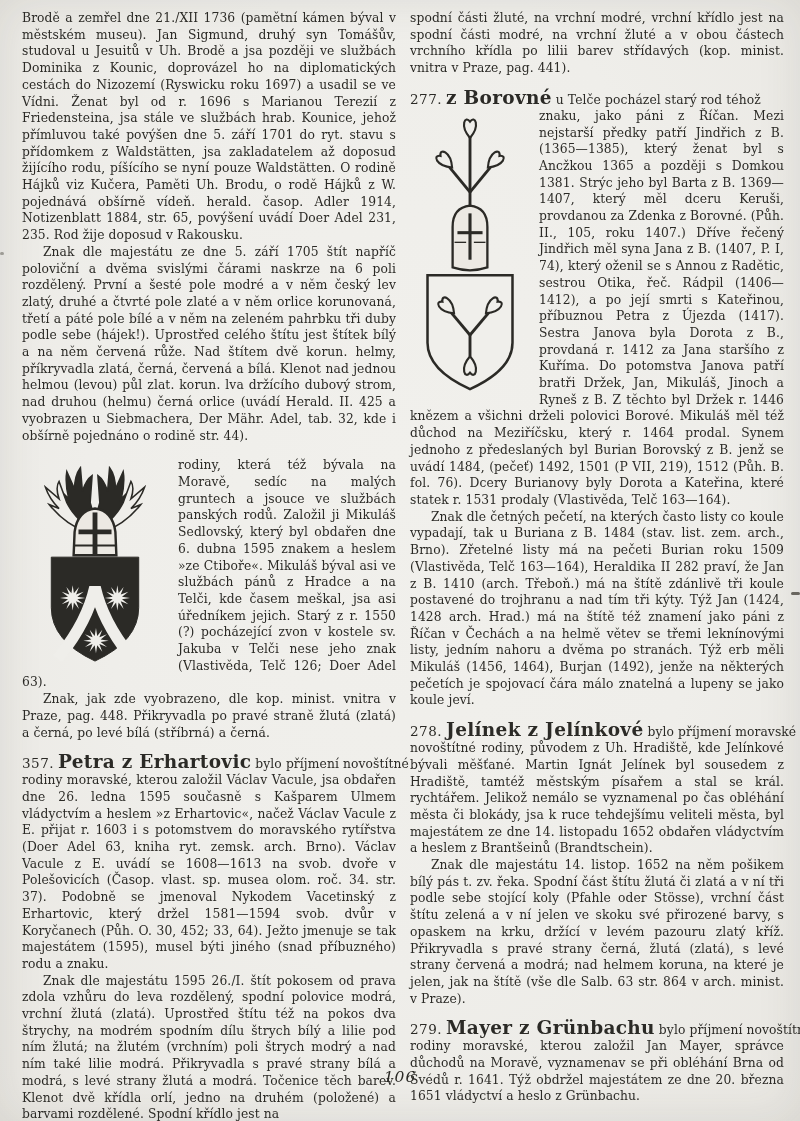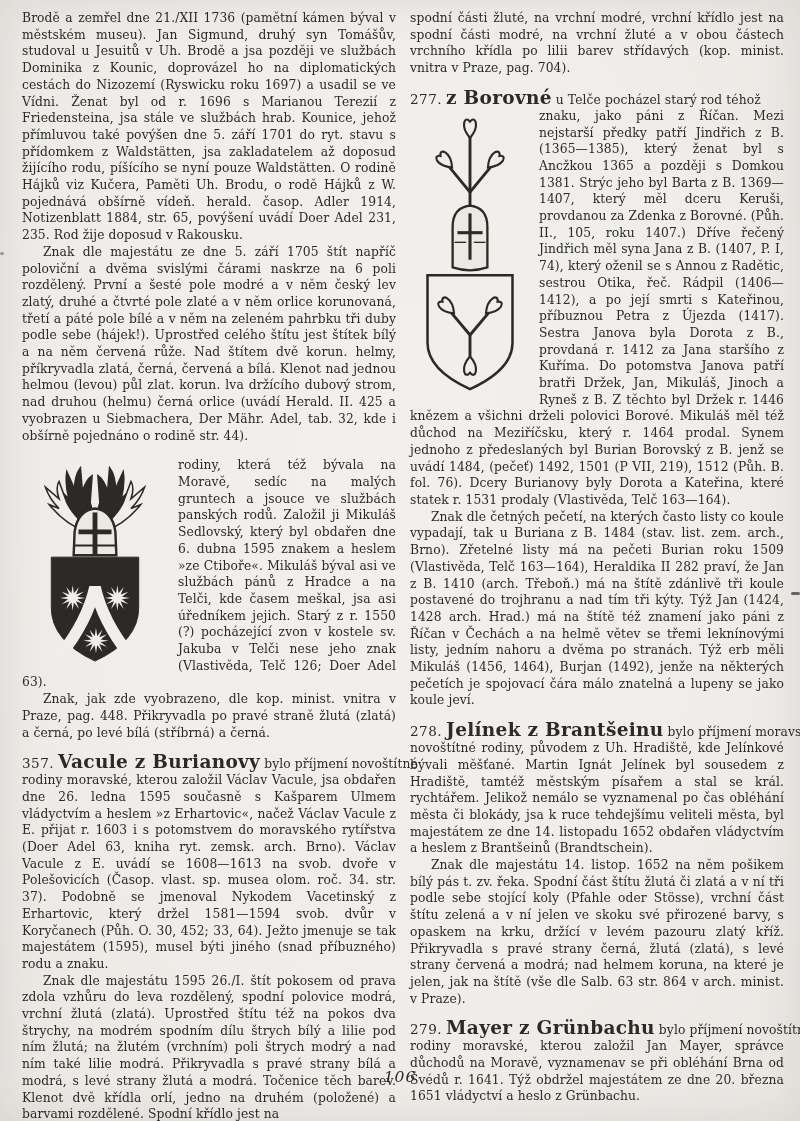--- a/index.html
+++ b/index.html
@@ -95,32 +95,32 @@
             </g>
           </svg>
           <p>rodiny, která též bývala na Moravě, sedíc na malých gruntech a jsouce ve službách panských rodů. Založil ji Mikuláš Sedlovský, který byl obdařen dne 6. dubna 1595 znakem a heslem »ze Ctiboře«. Mikuláš býval asi ve službách pánů z Hradce a na Telči, kde časem meškal, jsa asi úředníkem jejich. Starý z r. 1550 (?) pocházející zvon v kostele sv. Jakuba v Telči nese jeho znak (Vlastivěda, Telč 126; Doer Adel 63).</p>
           <p class="ind">Znak, jak zde vyobrazeno, dle kop. minist. vnitra v Praze, pag. 448. Přikryvadla po pravé straně žlutá (zlatá) a černá, po levé bílá (stříbrná) a černá.</p>
         </div>
       </div>
 
       <div class="sec">
         <p class="sec-head">
           <span class="sec-num">357.</span>
-          <span class="sec-title">Vacule z Burianovy</span>
+          <span class="sec-title">Petra z Erhartovic</span>
           <span class="sec-lead">bylo příjmení novoštítné</span>
         </p>
         <div class="sec-body">
           <p>rodiny moravské, kterou založil Václav Vacule, jsa obdařen dne 26. ledna 1595 současně s Kašparem Ulmem vládyctvím a heslem »z Erhartovic«, načež Václav Vacule z E. přijat r. 1603 i s potomstvem do moravského rytířstva (Doer Adel 63, kniha ryt. zemsk. arch. Brno). Václav Vacule z E. uvádí se 1608—1613 na svob. dvoře v Polešovicích (Časop. vlast. sp. musea olom. roč. 34. str. 37). Podobně se jmenoval Nykodem Vacetinský z Erhartovic, který držel 1581—1594 svob. dvůr v Koryčanech (Půh. O. 30, 452; 33, 64). Ježto jmenuje se tak majestátem (1595), musel býti jiného (snad příbuzného) rodu a znaku.</p>
           <p class="ind">Znak dle majestátu 1595 26./I. štít pokosem od prava zdola vzhůru do leva rozdělený, spodní polovice modrá, vrchní žlutá (zlatá). Uprostřed štítu též na pokos dva štrychy, na modrém spodním dílu štrych bílý a lilie pod ním žlutá; na žlutém (vrchním) poli štrych modrý a nad ním také lilie modrá. Přikryvadla s pravé strany bílá a modrá, s levé strany žlutá a modrá. Točenice těch barev. Klenot dvě křídla orlí, jedno na druhém (položené) a barvami rozdělené. Spodní křídlo jest na</p>
         </div>
       </div>
     </div>
 
     <div class="col">
-      <p>spodní části žluté, na vrchní modré, vrchní křídlo jest na spodní části modré, na vrchní žluté a v obou částech vrchního křídla po lilii barev střídavých (kop. minist. vnitra v Praze, pag. 704).</p>
+      <p>spodní části žluté, na vrchní modré, vrchní křídlo jest na spodní části modré, na vrchní žluté a v obou částech vrchního křídla po lilii barev střídavých (kop. minist. vnitra v Praze, pag. 441).</p>
 
       <div class="sec">
         <p class="sec-head">
           <span class="sec-num">277.</span>
           <span class="sec-title">z Borovné</span>
           <span class="sec-lead">u Telče pocházel starý rod téhož</span>
         </p>
         <div class="sec-body">
 
           <svg class="arms arms-277" width="116" height="282" viewBox="0 0 120 292" aria-hidden="true">
@@ -153,21 +153,21 @@
             </g>
           </svg>
           <p>znaku, jako páni z Říčan. Mezi nejstarší předky patří Jindřich z B. (1365—1385), který ženat byl s Ancžkou 1365 a později s Domkou 1381. Strýc jeho byl Barta z B. 1369—1407, který měl dceru Keruši, provdanou za Zdenka z Borovné. (Půh. II., 105, roku 1407.) Dříve řečený Jindřich měl syna Jana z B. (1407, P. I, 74), který oženil se s Annou z Radětic, sestrou Otika, řeč. Rádpil (1406—1412), a po její smrti s Kateřinou, příbuznou Petra z Újezda (1417). Sestra Janova byla Dorota z B., provdaná r. 1412 za Jana staršího z Kuříma. Do potomstva Janova patří bratři Držek, Jan, Mikuláš, Jinoch a Ryneš z B. Z těchto byl Držek r. 1446 knězem a všichni drželi polovici Borové. Mikuláš měl též důchod na Meziříčsku, který r. 1464 prodal. Synem jednoho z předeslaných byl Burian Borovský z B. jenž se uvádí 1484, (pečeť) 1492, 1501 (P VII, 219), 1512 (Půh. B. fol. 76). Dcery Burianovy byly Dorota a Kateřina, které statek r. 1531 prodaly (Vlastivěda, Telč 163—164).</p>
           <p class="ind">Znak dle četných pečetí, na kterých často listy co koule vypadají, tak u Buriana z B. 1484 (stav. list. zem. arch., Brno). Zřetelné listy má na pečeti Burian roku 1509 (Vlastivěda, Telč 163—164), Heraldika II 282 praví, že Jan z B. 1410 (arch. Třeboň.) má na štítě zdánlivě tři koule postavené do trojhranu a nad tím tři kýty. Týž Jan (1424, 1428 arch. Hrad.) má na štítě též znamení jako páni z Říčan v Čechách a na helmě větev se třemi leknínovými listy, jedním nahoru a dvěma po stranách. Týž erb měli Mikuláš (1456, 1464), Burjan (1492), jenže na některých pečetích je spojovací čára málo znatelná a lupeny se jako koule jeví.</p>
         </div>
       </div>
 
       <div class="sec">
         <p class="sec-head">
           <span class="sec-num">278.</span>
-          <span class="sec-title">Jelínek z Brantšeinu</span>
+          <span class="sec-title">Jelínek z Jelínkové</span>
           <span class="sec-lead">bylo příjmení moravské</span>
         </p>
         <div class="sec-body">
           <p>novoštítné rodiny, původem z Uh. Hradiště, kde Jelínkové bývali měšťané. Martin Ignát Jelínek byl sousedem z Hradiště, tamtéž městským písařem a stal se král. rychtářem. Jelikož nemálo se vyznamenal po čas obléhání města či blokády, jsa k ruce tehdejšímu veliteli města, byl majestátem ze dne 14. listopadu 1652 obdařen vládyctvím a heslem z Brantšeinů (Brandtschein).</p>
           <p class="ind">Znak dle majestátu 14. listop. 1652 na něm pošikem bílý pás t. zv. řeka. Spodní část štítu žlutá či zlatá a v ní tři podle sebe stojící koly (Pfahle oder Stösse), vrchní část štítu zelená a v ní jelen ve skoku své přirozené barvy, s opaskem na krku, držící v levém pazouru zlatý kříž. Přikryvadla s pravé strany černá, žlutá (zlatá), s levé strany červená a modrá; nad helmem koruna, na které je jelen, jak na štítě (vše dle Salb. 63 str. 864 v arch. minist. v Praze).</p>
         </div>
       </div>
 
       <div class="sec">
         <p class="sec-head">

